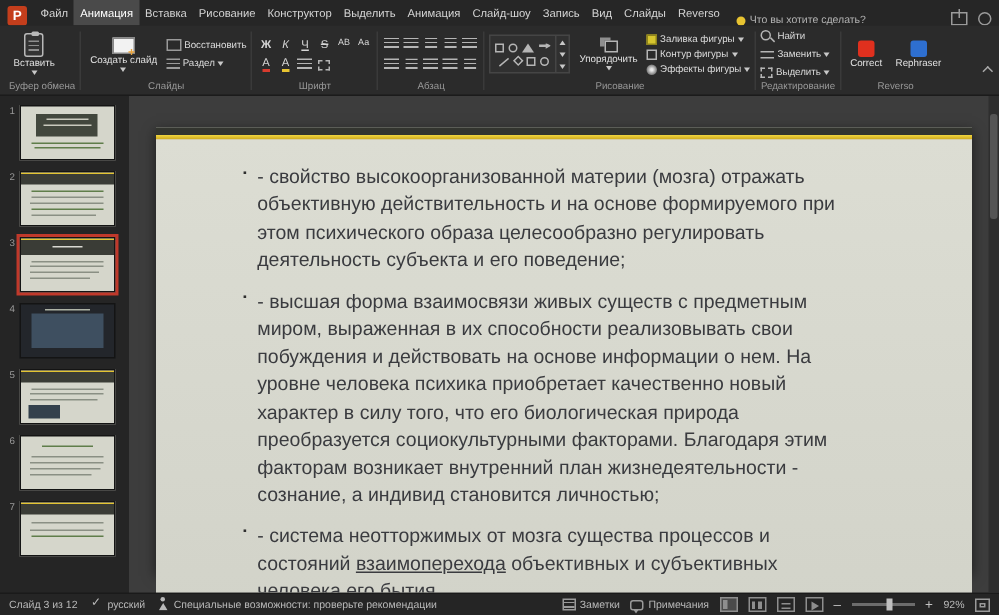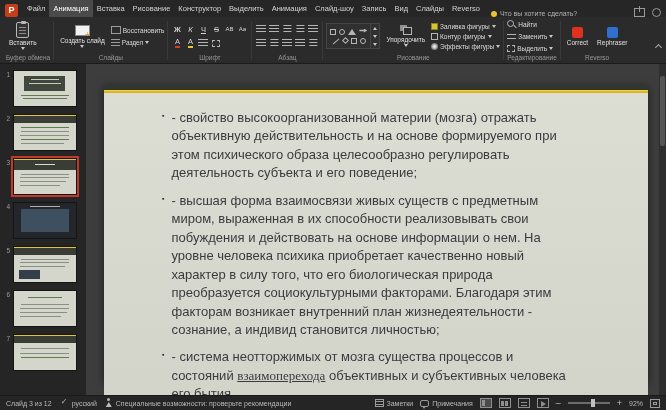--- a/index.html
+++ b/index.html
@@ -88,21 +88,21 @@
   .canvas { flex:1; background:#3d3d3d; position:relative; overflow:hidden; }
   .slide { width:544px; height:297px; margin:21px auto 0; background:#d8d9d0; box-shadow:0 2px 8px rgba(0,0,0,.55); display:flex; flex-direction:column; }
   .sl-top { height:5px; background:#33352f; flex:none; }
   .sl-gold { height:3px; background:linear-gradient(to bottom,#f1d640,#cfa91c); flex:none; }
   .sl-head { height:62px; flex:none; display:flex; align-items:center; justify-content:center;
     background:linear-gradient(100deg, rgba(255,255,255,.04), transparent 35%, rgba(255,255,255,.03) 65%, transparent), #3a3c36; }
   .sl-title { color:#ecece8; font-size:15px; letter-spacing:.3px; }
   .sl-body { flex:1; background:linear-gradient(#dcddd3,#d2d3c9); padding:16px 80px 0 58px; }
   .bullet { display:flex; margin-bottom:9px; color:#3a3b3f; font-size:13px; line-height:1.42; }
   .bullet::before { content:"▪"; font-size:7px; margin:2px 7px 0 0; color:#2e2e2e; flex:none; }
-  .uline { text-decoration:underline;font-family:Liberation Serif, serif; }
+  .uline { text-decoration:underline; }
   .vsb { position:absolute; right:0; top:0; bottom:0; width:7px; background:#2e2e2e; }
   .vsb-thumb { position:absolute; top:12px; right:1px; width:5px; height:70px; background:#555; border-radius:2px; }
 
   
   .status { height:15px; flex:none; background:#252525; border-top:1px solid #1a1a1a; display:flex; align-items:center; gap:8px; padding:0 6px; font-size:7px; color:#b9b9b9; white-space:nowrap; overflow:hidden; }
   .spell { width:9px; height:8px; position:relative; }
   .spell::after { content:"✓"; position:absolute; left:1px; top:-2px; font-size:8px; color:#b9b9b9; }
   .person { width:8px; height:10px; position:relative; flex:none; }
   .person::before { content:""; position:absolute; top:0; left:2.5px; width:3px; height:3px; border-radius:50%; background:#b9b9b9; }
   .person::after { content:""; position:absolute; top:4px; left:1px; width:6px; height:5px; background:#b9b9b9; clip-path:polygon(50% 0,100% 100%,0 100%); }

